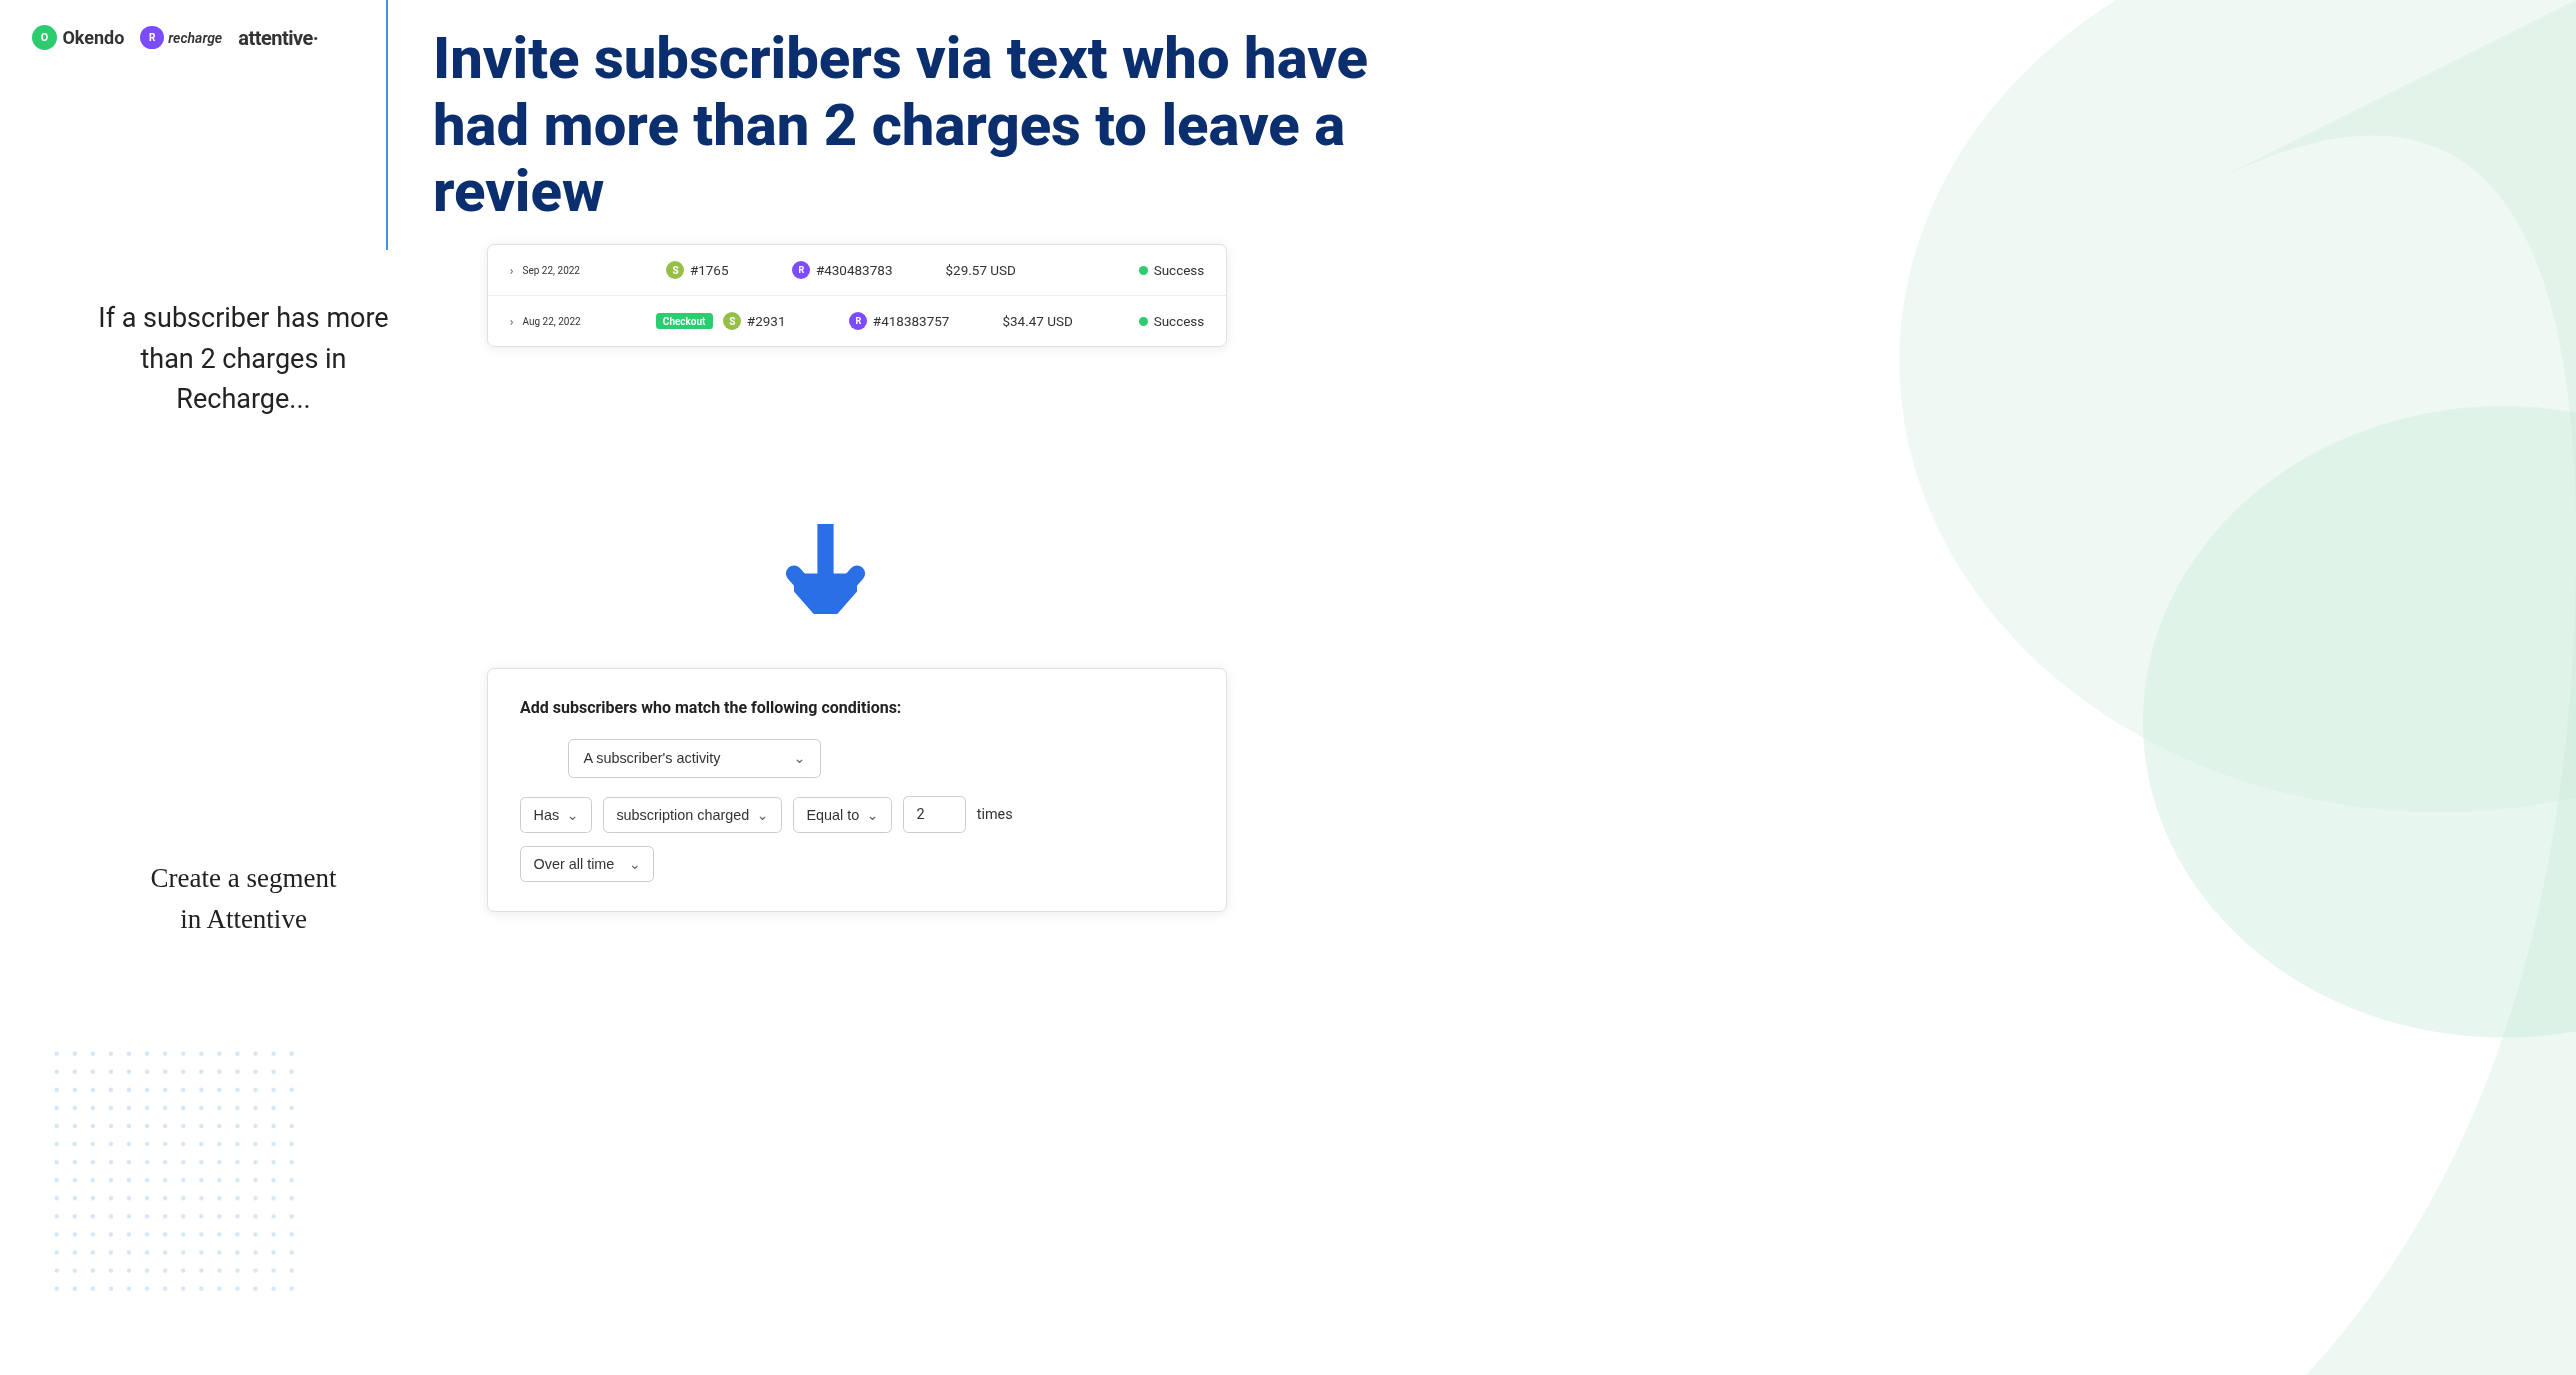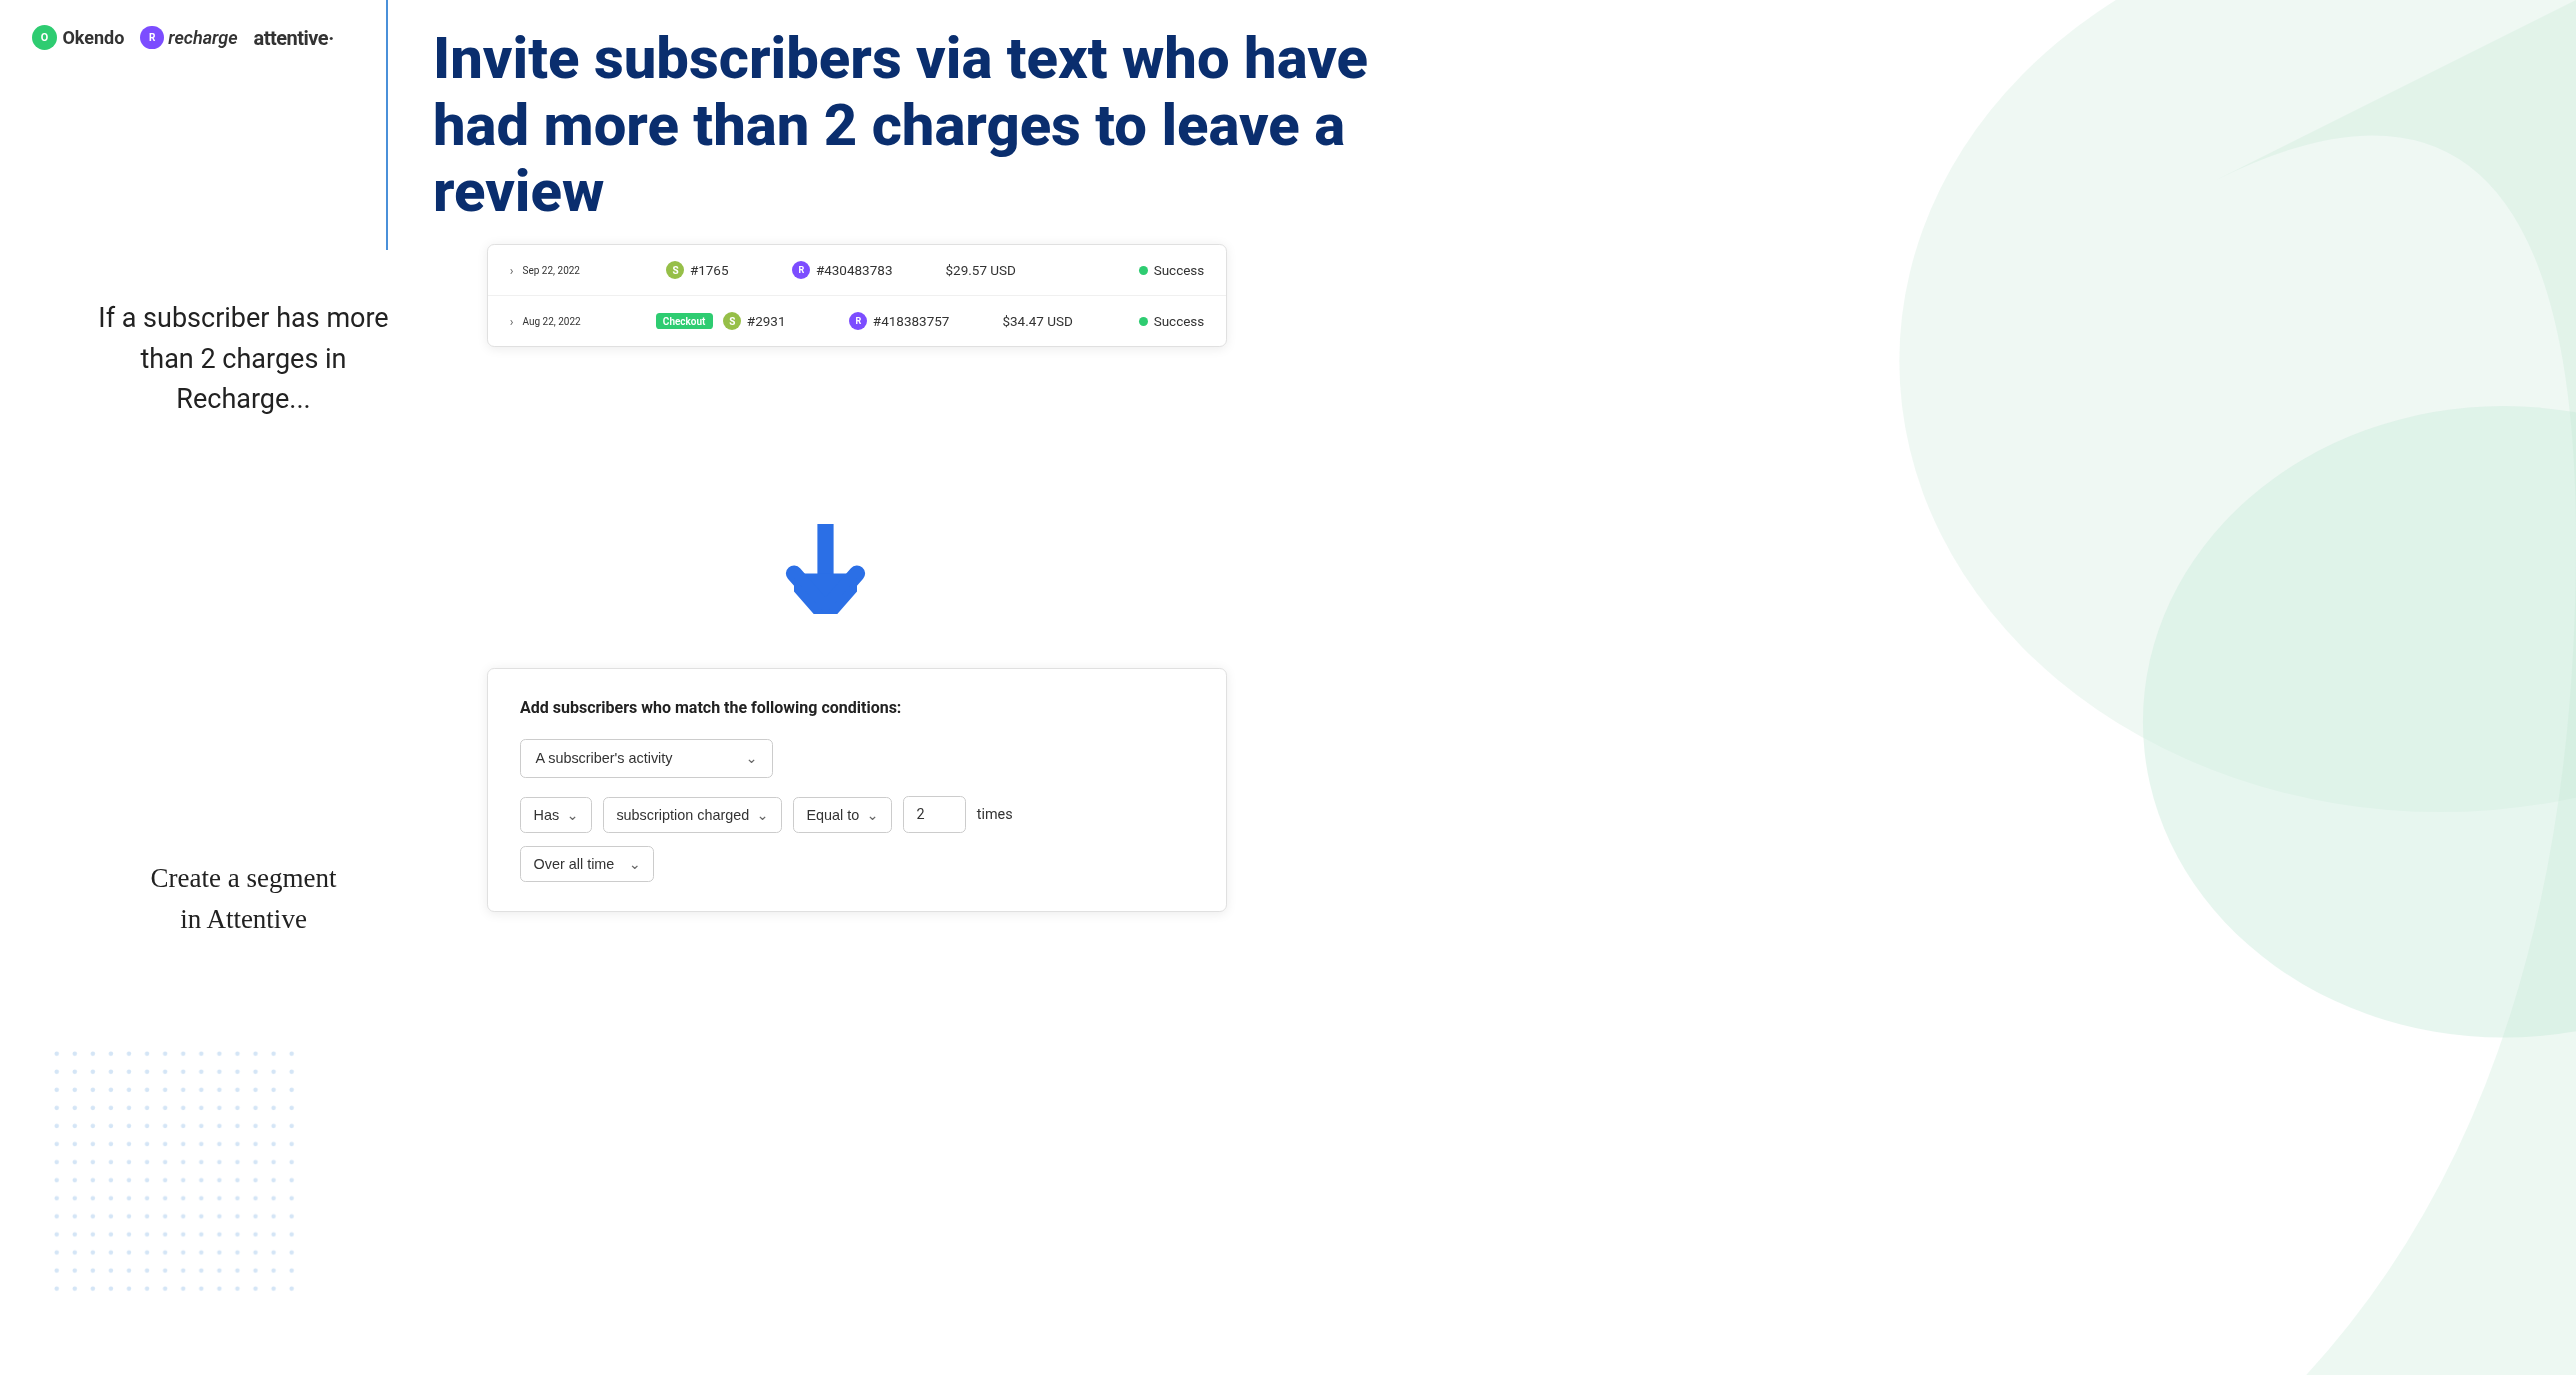--- a/index.html
+++ b/index.html
@@ -261,20 +261,21 @@
 
     .segment-title {
       font-size: 16px;
       font-weight: 700;
       color: #222;
       margin-bottom: 21.7px;
     }
 
     .segment-dropdown-row {
       margin-bottom: 18px;
+      margin-left: 48px;
     }
 
     .segment-dropdown {
       display: inline-flex;
       align-items: center;
       justify-content: space-between;
       background: #fff;
       border: 1.4px solid #ccc;
       border-radius: 5.4px;
       padding: 10.8px 14.4px;
@@ -367,21 +368,21 @@
       height: 23.5px;
       border-radius: 50%;
       background: #7c4dff;
       display: flex; align-items: center; justify-content: center;
       color: #fff;
       font-size: 10px;
       font-weight: bold;
     }
 
     .recharge-logo-text {
-      font-size: 18px;
+      font-size: 14px;
       font-weight: 600;
       color: #333;
       font-style: italic;
     }
 
     .attentive-logo-text {
       font-size: 20px;
       font-weight: 700;
       color: #333;
       letter-spacing: -0.5px;

